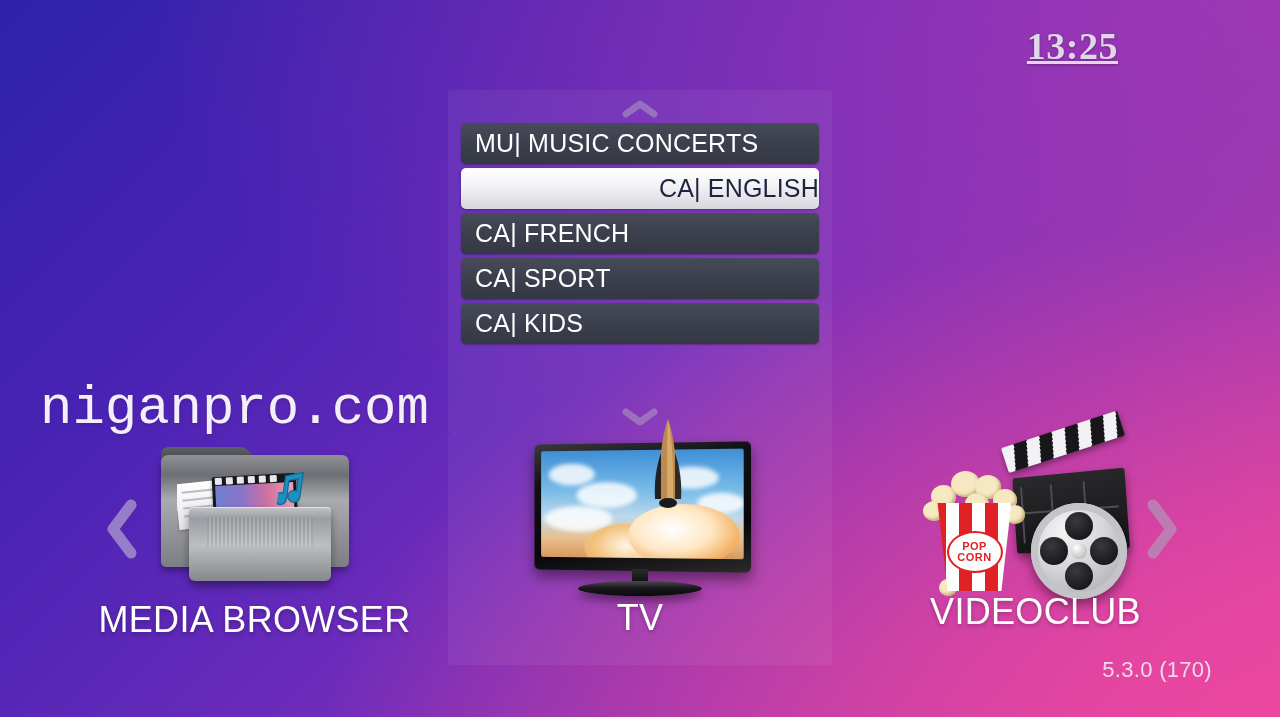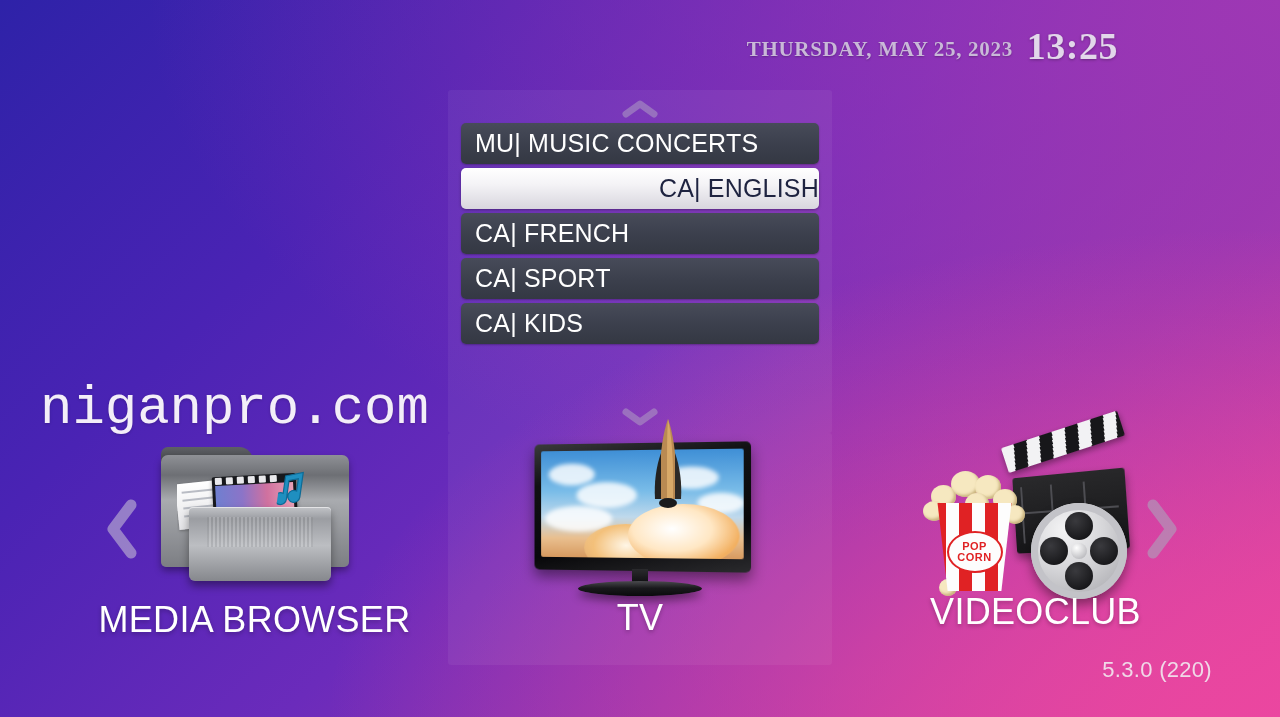--- a/index.html
+++ b/index.html
@@ -28,20 +28,21 @@
     color:#c9b9d8; text-transform:uppercase;
     font-variant:small-caps;
     text-shadow:0 1px 2px rgba(0,0,0,.25);
     position:relative; top:3px;
   }
   #clock-text {
     font-family:"Liberation Serif", serif;
     font-size:38px; font-weight:bold; letter-spacing:.5px;
     color:#e2d7ea;
     text-shadow:0 1px 3px rgba(0,0,0,.3);
+    text-decoration:underline;
   }
 
   
   #list-panel {
     position:absolute; left:448px; top:90px; width:384px; height:343px;
     background:rgba(255,255,255,0.055);
     border-radius:3px;
   }
   .chev-v {
     position:absolute; left:50%; transform:translateX(-50%);
@@ -249,21 +250,20 @@
 
   
   .chev-path { fill:none; stroke-linecap:round; stroke-linejoin:round; }
 </style>
 </head>
 <body>
 
 <div id="screen">
 
   <div id="header">
-    <div id="date-text">THURSDAY, MAY 25, 2023</div>
     <div id="clock-text">13:25</div>
   </div>
 
   <div id="watermark">niganpro.com</div>
 
   <div id="list-panel">
 
     <div class="chev-v" id="chev-up">
       <svg viewBox="0 0 42 22">
           <path class="chev-path" d="M7 16 L21 6 L35 16" stroke="#b9b3c6" stroke-width="7"></path>
@@ -422,15 +422,15 @@
     <svg viewBox="0 0 44 66">
         <path class="chev-path" d="M31 9 L13 33 L31 57" stroke="#cdc8d8" stroke-width="11"></path>
       </svg>
   </div>
   <div class="chev-h" id="chev-right">
     <svg viewBox="0 0 44 66">
         <path class="chev-path" d="M13 9 L31 33 L13 57" stroke="#a8aebd" stroke-width="11"></path>
       </svg>
   </div>
 
-  <div id="version-text">5.3.0 (220)</div>
+  <div id="version-text">5.3.0 (170)</div>
 
 </div>
 
 </body></html>

